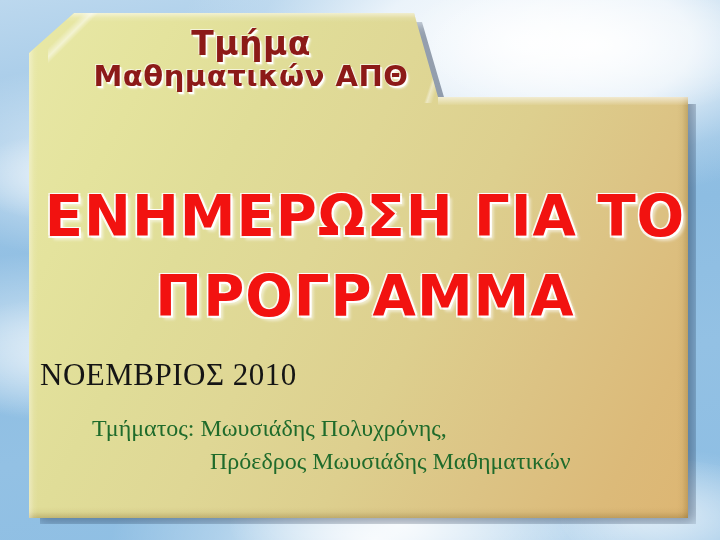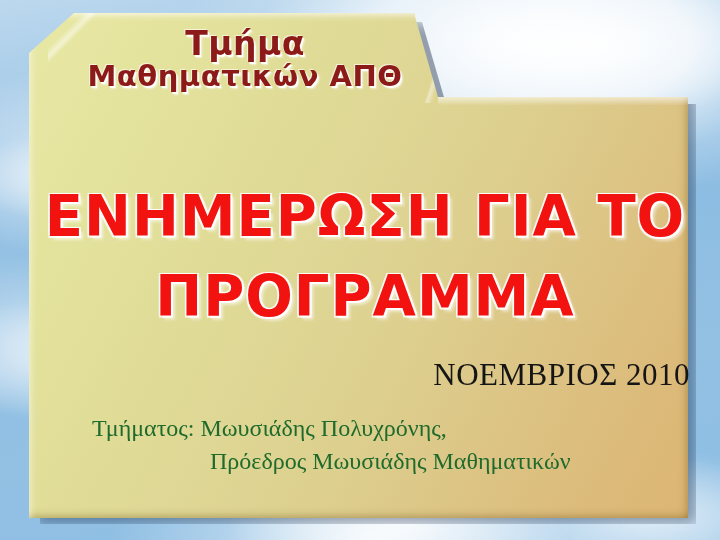--- a/index.html
+++ b/index.html
@@ -116,21 +116,21 @@
   }
 
   
   .content {
     position: absolute;
     inset: 0;
   }
 
   .dept-block {
     position: absolute;
-    left: 30px;
+    left: 36px;
     top: 27px;
     width: 430px;
     text-align: center;
     line-height: 1.04;
   }
   .dept-line {
     font-family: "DejaVu Sans", sans-serif;
     font-weight: bold;
     color: #8C1A18;
     letter-spacing: 0.5px;
@@ -160,21 +160,21 @@
       2px -1.5px 0 rgba(255,255,255,0.80),
       -1.5px 2px 0 rgba(255,255,255,0.80),
       4px 4px 3px rgba(255,255,255,0.55);
   }
 
   .date-line {
     position: absolute;
     left: 40px;
     top: 357px;
     width: 650px;
-    text-align: right;
+    text-align: left;
     font-family: "Liberation Serif", serif;
     font-size: 31px;
     color: #151515;
     letter-spacing: 0.5px;
   }
 
   .editor-block {
     position: absolute;
     left: 92px;
     top: 412px;

